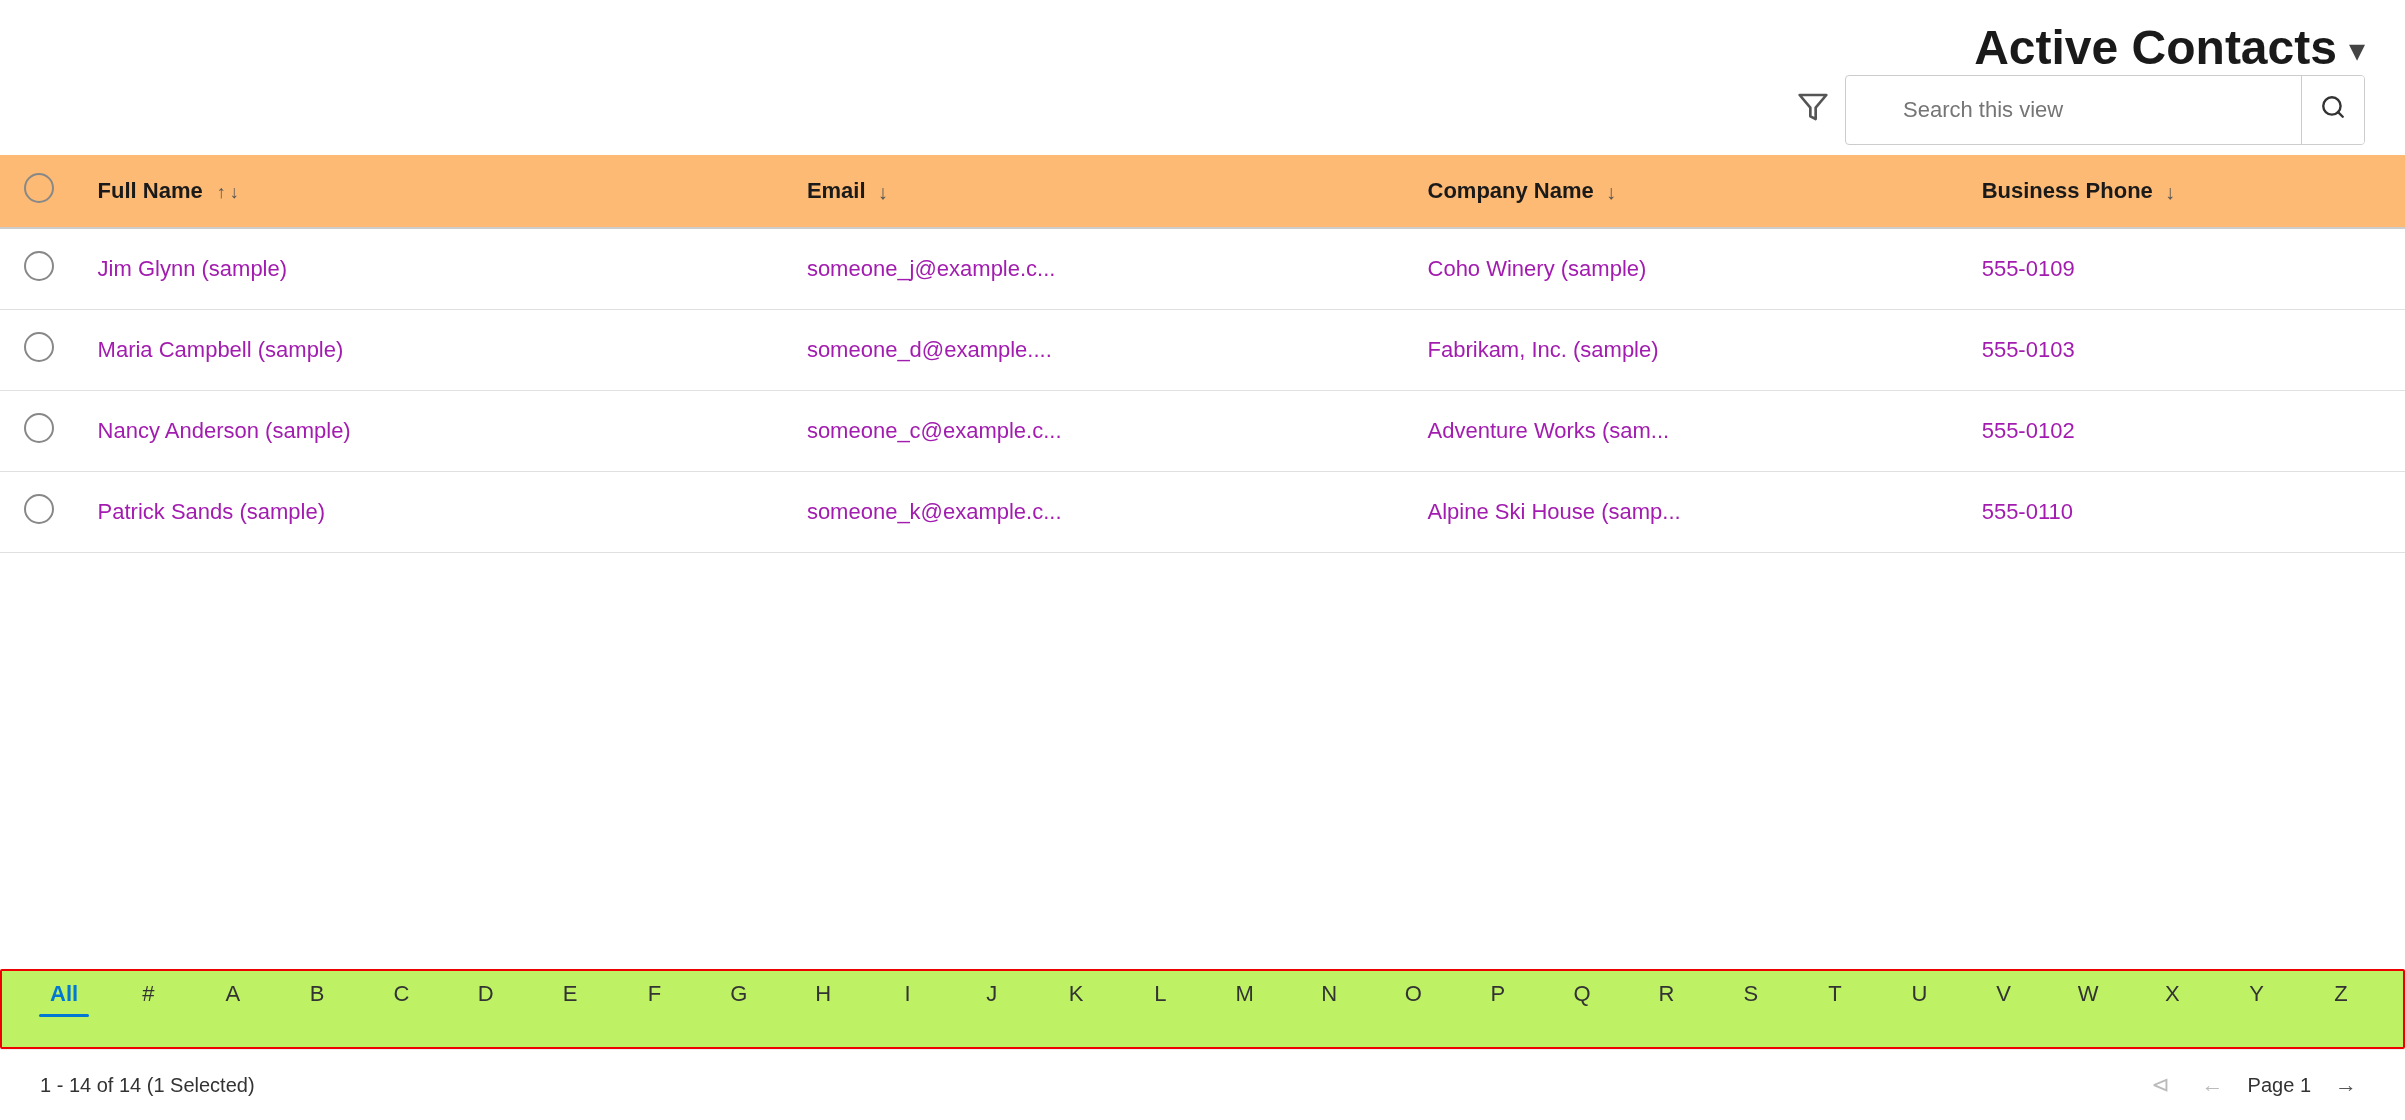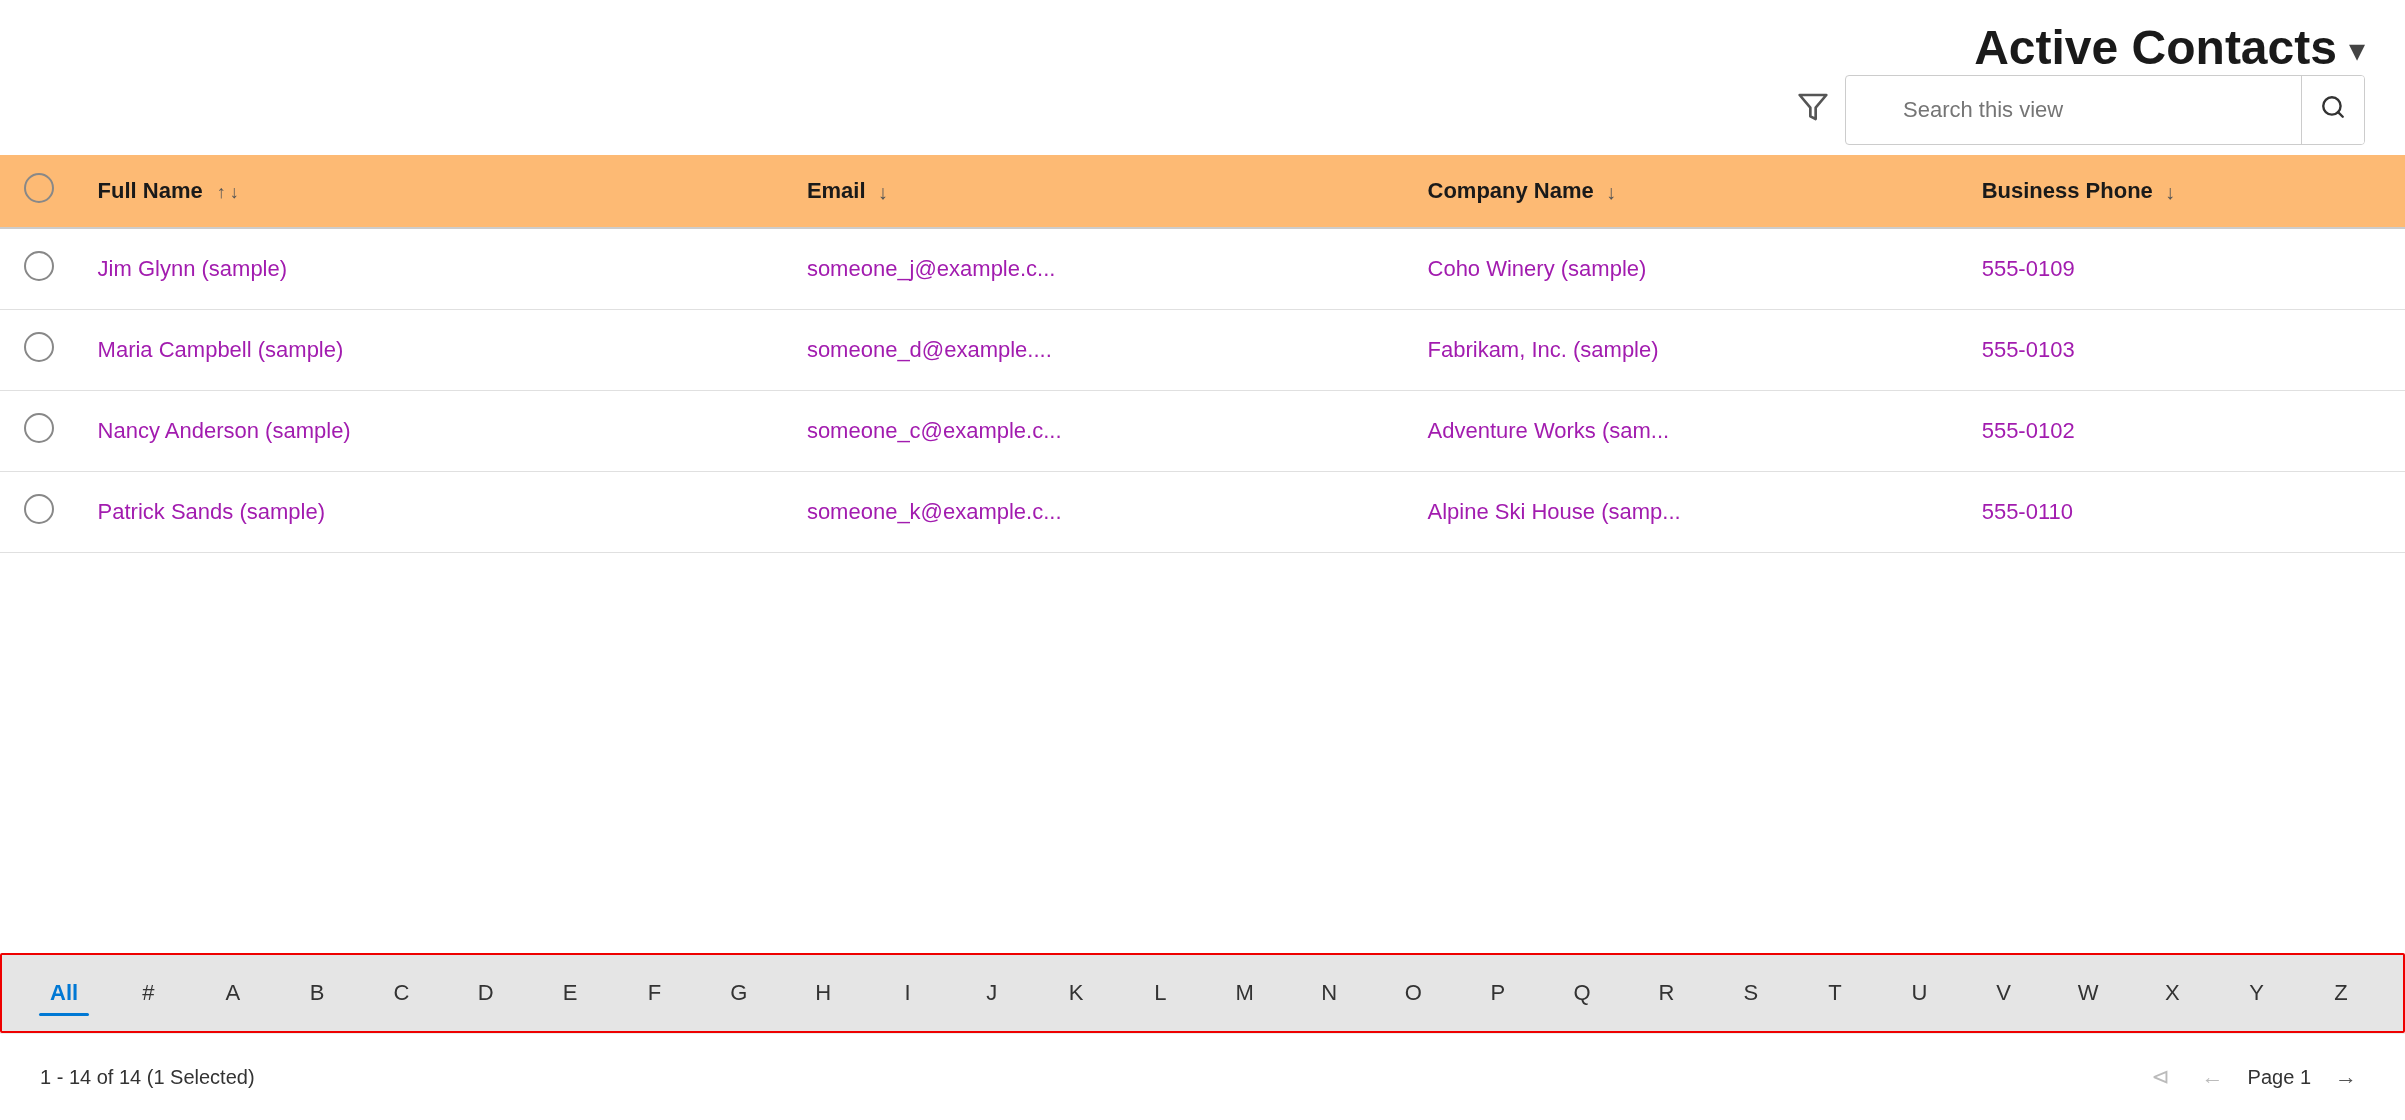--- a/index.html
+++ b/index.html
@@ -164,22 +164,22 @@
       color: #a21caf;
       text-decoration: none;
       cursor: pointer;
     }
 
     
     .alpha-bar {
       border: 2px solid #e00;
       border-radius: 2px;
       display: flex;
-      align-items: center;
-      background: #e5e5e5;
+      align-items: flex-start;
+      background: #bef264;
       padding: 0 20px;
       height: 80px;
       gap: 0;
     }
     .alpha-item {
       flex: 1;
       text-align: center;
       font-size: 22px;
       color: #333;
       cursor: pointer;
@@ -200,21 +200,21 @@
       bottom: 0;
       left: 20%;
       right: 20%;
     }
 
     
     .footer {
       display: flex;
       align-items: center;
       justify-content: space-between;
-      padding: 26px 40px;
+      padding: 18px 40px;
       background: #fff;
       border-top: 1px solid #eee;
     }
     .footer-info {
       font-size: 20px;
       color: #333;
     }
     .pagination {
       display: flex;
       align-items: center;

